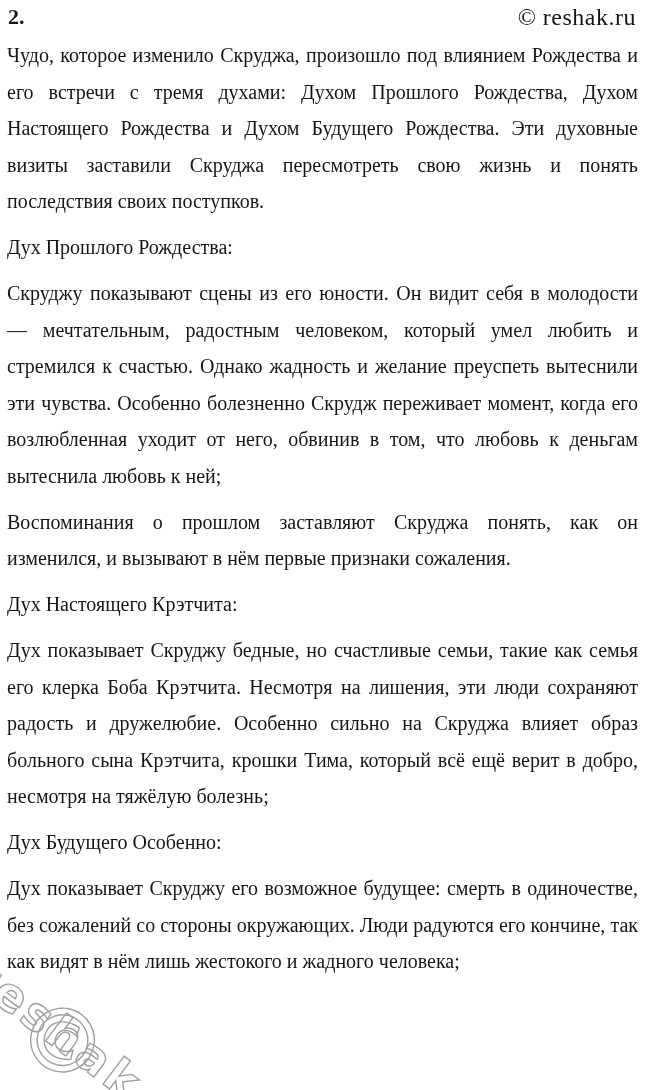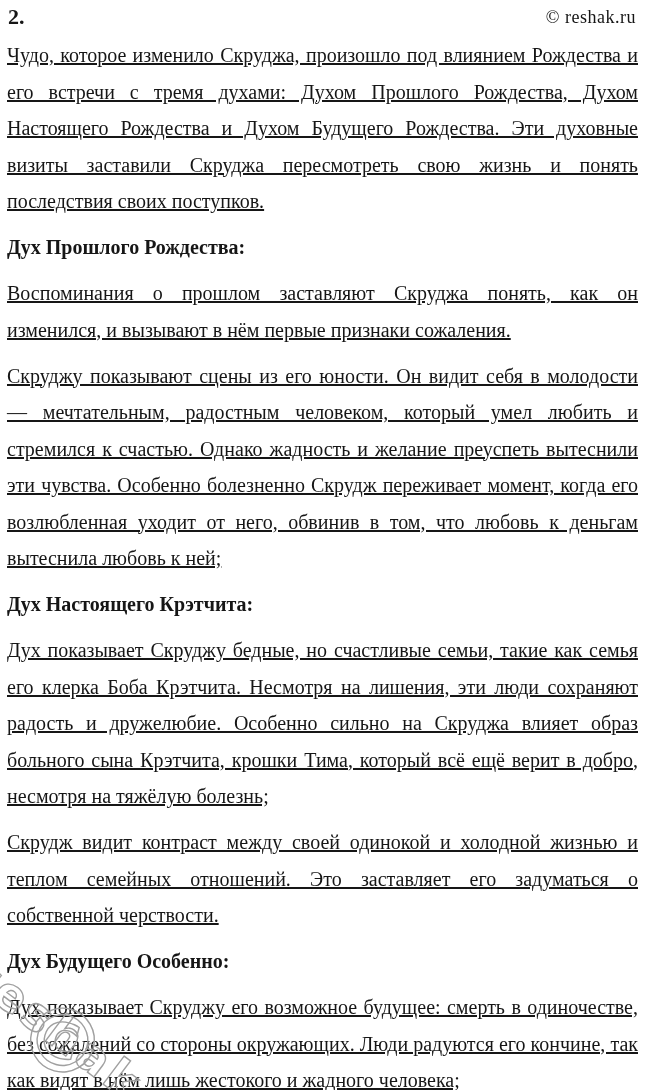--- a/index.html
+++ b/index.html
@@ -17,40 +17,39 @@
     justify-content: space-between;
     align-items: flex-start;
     padding: 5px 10px 0 8px;
   }
   .page-number {
     font-weight: bold;
     font-size: 22px;
     line-height: 24px;
   }
   .copyright {
-    font-size: 18px;
+    font-size: 24px;
     line-height: 24px;
     letter-spacing: 0.5px;
   }
   .content {
     padding: 0 8px 0 7px;
     font-size: 20px;
     line-height: 36.5px;
     text-align: justify;
   }
   .content .para {
     margin: 0 0 9.5px 0;
-    text-decoration: underline;
   }
   .content .para.first {
     margin-top: 8px;
   }
   .content .section-heading {
     font-size: 20px;
-    font-weight: bold;
+    font-weight: normal;
     text-align: left;
     margin: 0 0 9.5px 0;
   }
   
   .wm {
     position: absolute;
     pointer-events: none;
     color: transparent;
     -webkit-text-stroke: 1.4px #a0a0a0;
     font-family: "DejaVu Sans", sans-serif;
@@ -81,26 +80,25 @@
 
   <div class="page-header">
     <span class="page-number">2.</span>
     <span class="copyright">© reshak.ru</span>
   </div>
 
   <div class="content">
     <p class="para first">Чудо, которое изменило Скруджа, произошло под влиянием Рождества и его встречи с тремя духами: Духом Прошлого Рождества, Духом Настоящего Рождества и Духом Будущего Рождества. Эти духовные визиты заставили Скруджа пересмотреть свою жизнь и понять последствия своих поступков.</p>
 
     <p class="section-heading">Дух Прошлого Рождества:</p>
+    <p class="para">Скруджу показывают сцены из его юности. Он видит себя в молодости — мечтательным, радостным человеком, который умел любить и стремился к счастью. Однако жадность и желание преуспеть вытеснили эти чувства. Особенно болезненно Скрудж переживает момент, когда его возлюбленная уходит от него, обвинив в том, что любовь к деньгам вытеснила любовь к ней;</p>
     <p class="para">Воспоминания о прошлом заставляют Скруджа понять, как он изменился, и вызывают в нём первые признаки сожаления.</p>
-    <p class="para">Скруджу показывают сцены из его юности. Он видит себя в молодости — мечтательным, радостным человеком, который умел любить и стремился к счастью. Однако жадность и желание преуспеть вытеснили эти чувства. Особенно болезненно Скрудж переживает момент, когда его возлюбленная уходит от него, обвинив в том, что любовь к деньгам вытеснила любовь к ней;</p>
 
     <p class="section-heading">Дух Настоящего Крэтчита:</p>
     <p class="para">Дух показывает Скруджу бедные, но счастливые семьи, такие как семья его клерка Боба Крэтчита. Несмотря на лишения, эти люди сохраняют радость и дружелюбие. Особенно сильно на Скруджа влияет образ больного сына Крэтчита, крошки Тима, который всё ещё верит в добро, несмотря на тяжёлую болезнь;</p>
-    <p class="para">Скрудж видит контраст между своей одинокой и холодной жизнью и теплом семейных отношений. Это заставляет его задуматься о собственной черствости.</p>
 
     <p class="section-heading">Дух Будущего Особенно:</p>
     <p class="para">Дух показывает Скруджу его возможное будущее: смерть в одиночестве, без сожалений со стороны окружающих. Люди радуются его кончине, так как видят в нём лишь жестокого и жадного человека;</p>
   </div>
 
   <div class="wm wm-copy">©</div>
   <div class="wm wm-text">reshak.ru</div>
 
 </div>
 

